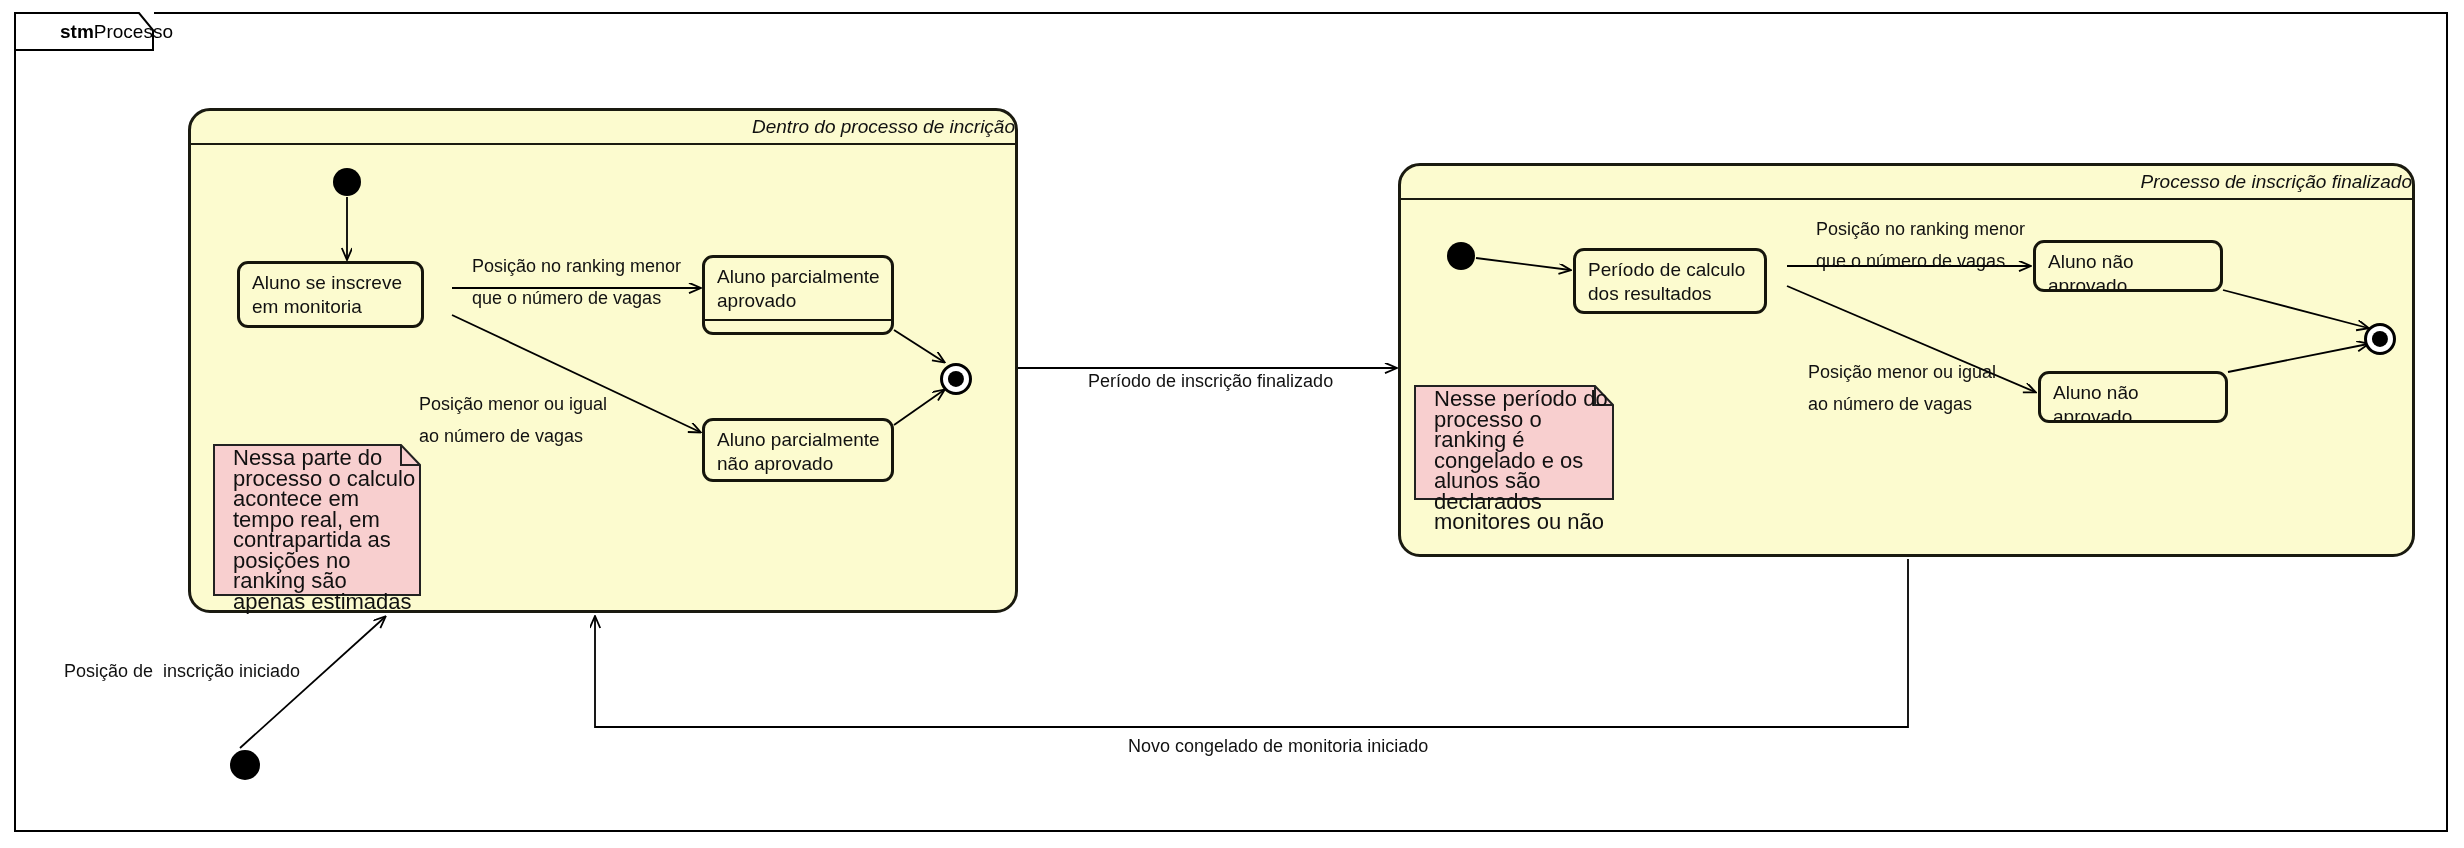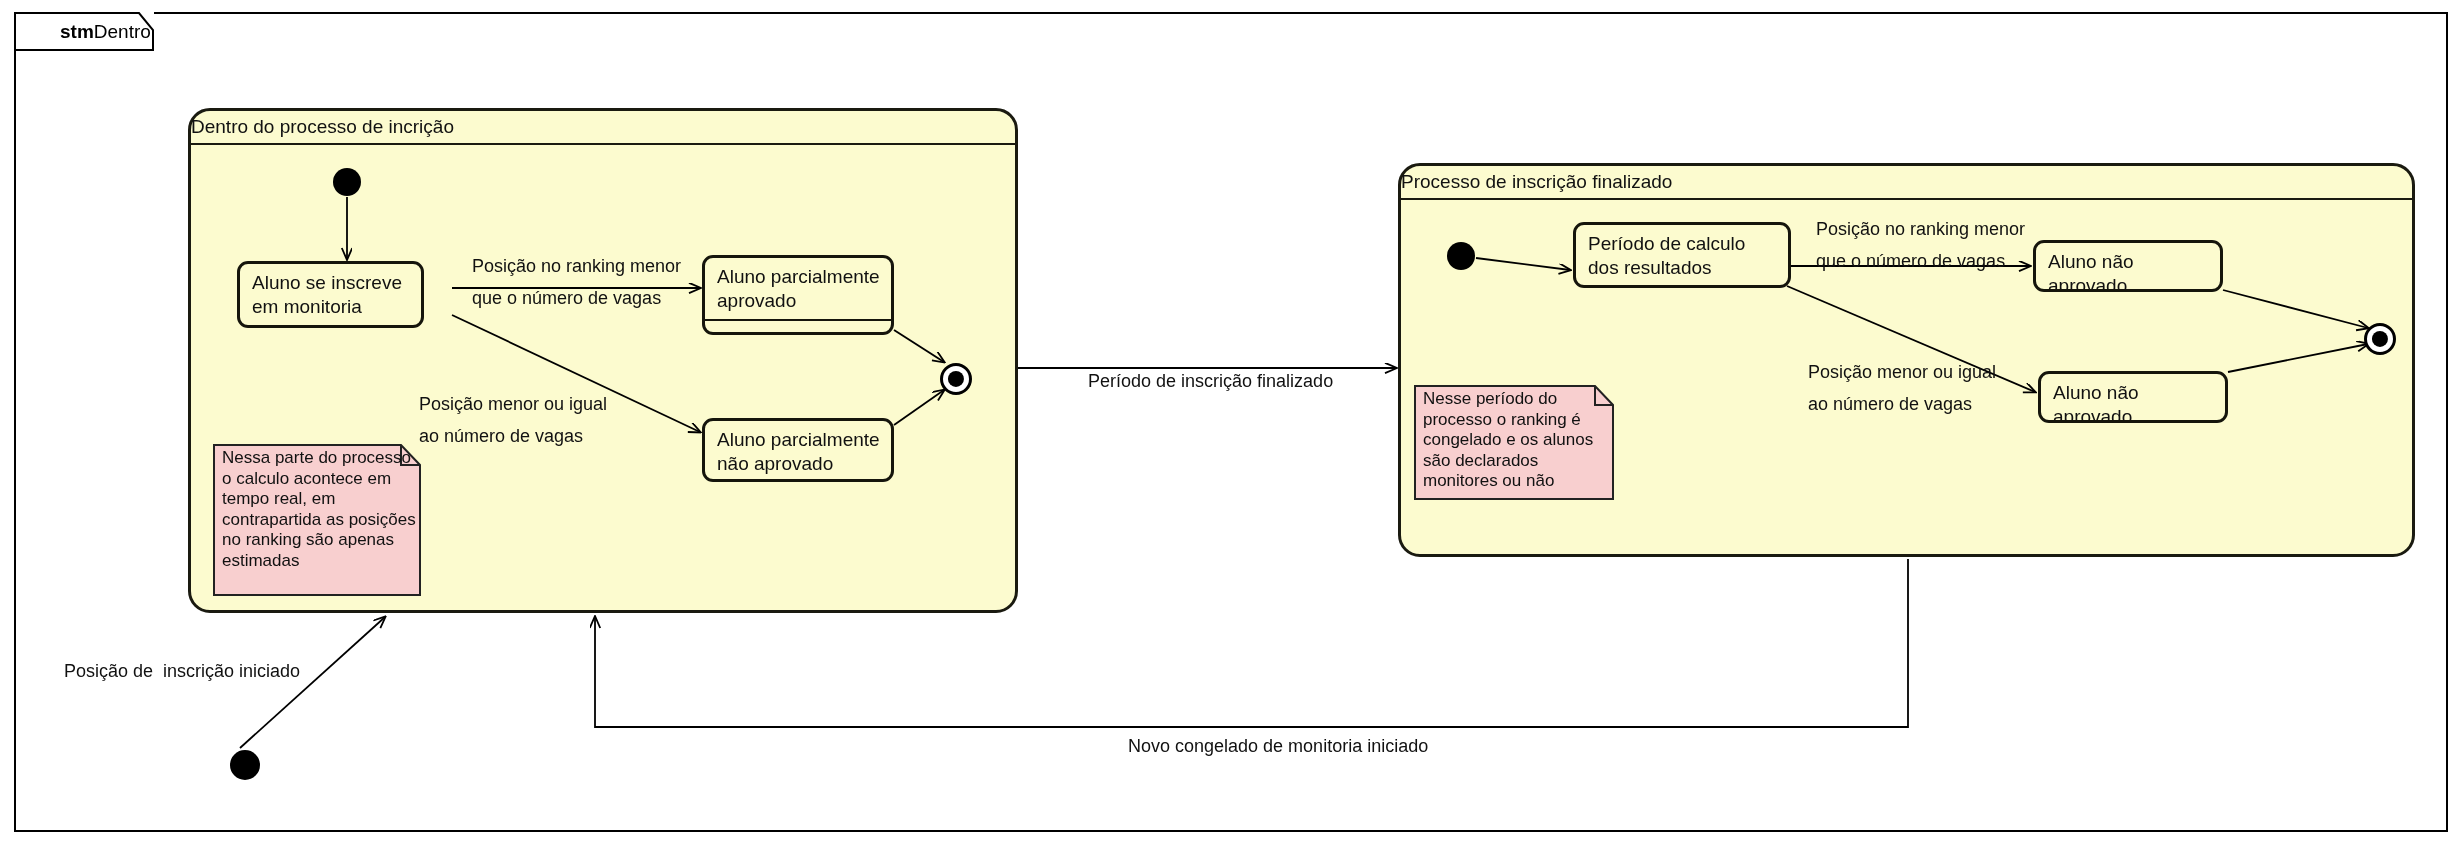--- a/index.html
+++ b/index.html
@@ -12,33 +12,33 @@
   .frame-tab{position:absolute;left:14px;top:12px;height:38px;
              box-sizing:border-box;background:#fff;z-index:6;}
   .frame-tab svg{display:block;}
   .frame-tab .tabtext{position:absolute;left:16px;top:9px;font-size:19px;color:#000;white-space:nowrap;}
   .frame-tab .tabtext b{font-weight:bold;margin-left:30px;}
 
   
   .composite{position:absolute;box-sizing:border-box;background:#fcfbcf;
              border:3px solid #1a1a10;border-radius:22px;}
   .composite > .title{position:absolute;left:0;right:0;top:0;height:32px;line-height:32px;
-                      text-align:left;font-size:19px;color:#111;}
+                      text-align:right;font-size:19px;color:#111;font-style:italic;}
   .composite > .sep{position:absolute;left:0;right:0;top:32px;height:0;border-top:2px solid #1a1a10;}
 
   
   .state{position:absolute;box-sizing:border-box;background:#fcfbcf;
          border:3px solid #15150c;border-radius:11px;overflow:hidden;z-index:3;}
   .state .name{padding:7px 10px 6px 12px;font-size:19px;line-height:24px;color:#111;}
   .state .divider{border-top:2px solid #15150c;}
 
   
   .note{position:absolute;box-sizing:border-box;z-index:4;}
   .note .notebody{position:absolute;inset:0;}
-  .note .txt{position:absolute;left:9px;top:4px;right:6px;font-size:17px;line-height:20.5px;color:#111;}
+  .note .txt{position:absolute;left:20px;top:4px;right:6px;font-size:22px;line-height:20.5px;color:#111;}
 
   
   .initial{position:absolute;border-radius:50%;background:#000;z-index:3;}
   .final{position:absolute;border-radius:50%;background:#fff;border:3px solid #000;z-index:3;}
   .final::after{content:"";position:absolute;left:50%;top:50%;transform:translate(-50%,-50%);
                 width:62%;height:62%;border-radius:50%;background:#000;}
 
   
   .tlabel{position:absolute;font-size:18px;line-height:32px;color:#111;white-space:pre;z-index:5;}
 
@@ -49,21 +49,21 @@
 <body>
 
 <div id="stage">
 
   <div class="frame"></div>
 
   <div class="frame-tab">
     <svg width="140" height="40" viewBox="0 0 140 40" aria-hidden="true">
       <path d="M1,1 L125,1 L139,18 L139,38 L1,38 Z" fill="#ffffff" stroke="#000" stroke-width="2"></path>
     </svg>
-    <div class="tabtext"><b>stm</b><span>Dentro</span></div>
+    <div class="tabtext"><b>stm</b><span>Processo</span></div>
   </div>
 
   <div class="composite" style="left:188px;top:108px;width:830px;height:505px;">
     <div class="title">Dentro do processo de incrição</div>
     <div class="sep"></div>
   </div>
 
   <div class="initial" style="left:333px;top:168px;width:28px;height:28px;"></div>
 
   <div class="state" style="left:237px;top:261px;width:187px;height:67px;">
@@ -91,21 +91,21 @@
     <div class="txt">Nessa parte do processo o calculo acontece em tempo real, em contrapartida as posições no ranking são apenas estimadas</div>
   </div>
 
   <div class="composite" style="left:1398px;top:163px;width:1017px;height:394px;">
     <div class="title">Processo de inscrição finalizado</div>
     <div class="sep"></div>
   </div>
 
   <div class="initial" style="left:1447px;top:242px;width:28px;height:28px;"></div>
 
-  <div class="state" style="left:1573px;top:222px;width:218px;height:66px;">
+  <div class="state" style="left:1573px;top:248px;width:194px;height:66px;">
     <div class="name">Período de calculo dos resultados</div>
     <div class="divider"></div>
   </div>
 
   <div class="state" style="left:2033px;top:240px;width:190px;height:52px;">
     <div class="name">Aluno não aprovado</div>
 
   </div>
 
   <div class="state" style="left:2038px;top:371px;width:190px;height:52px;">

